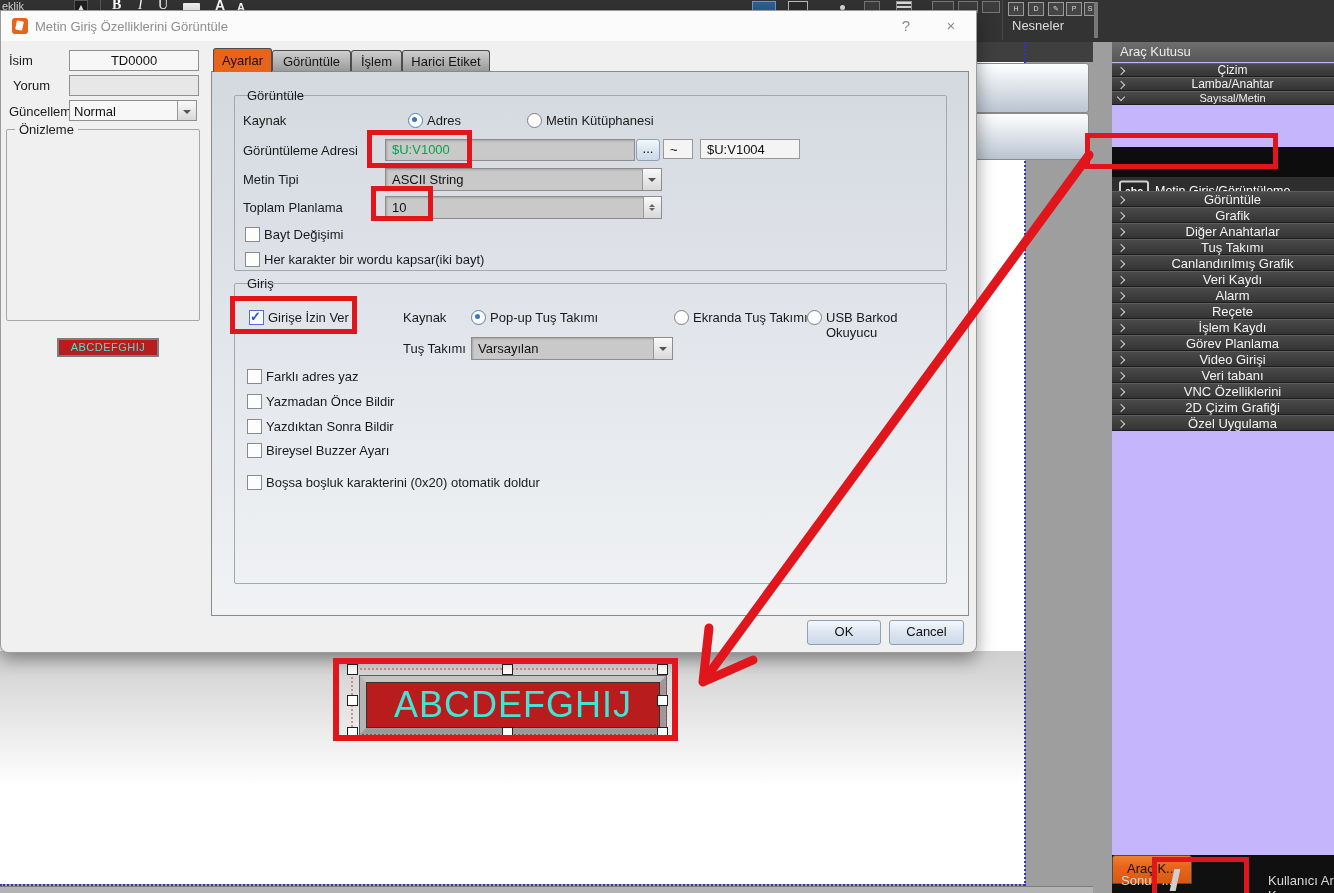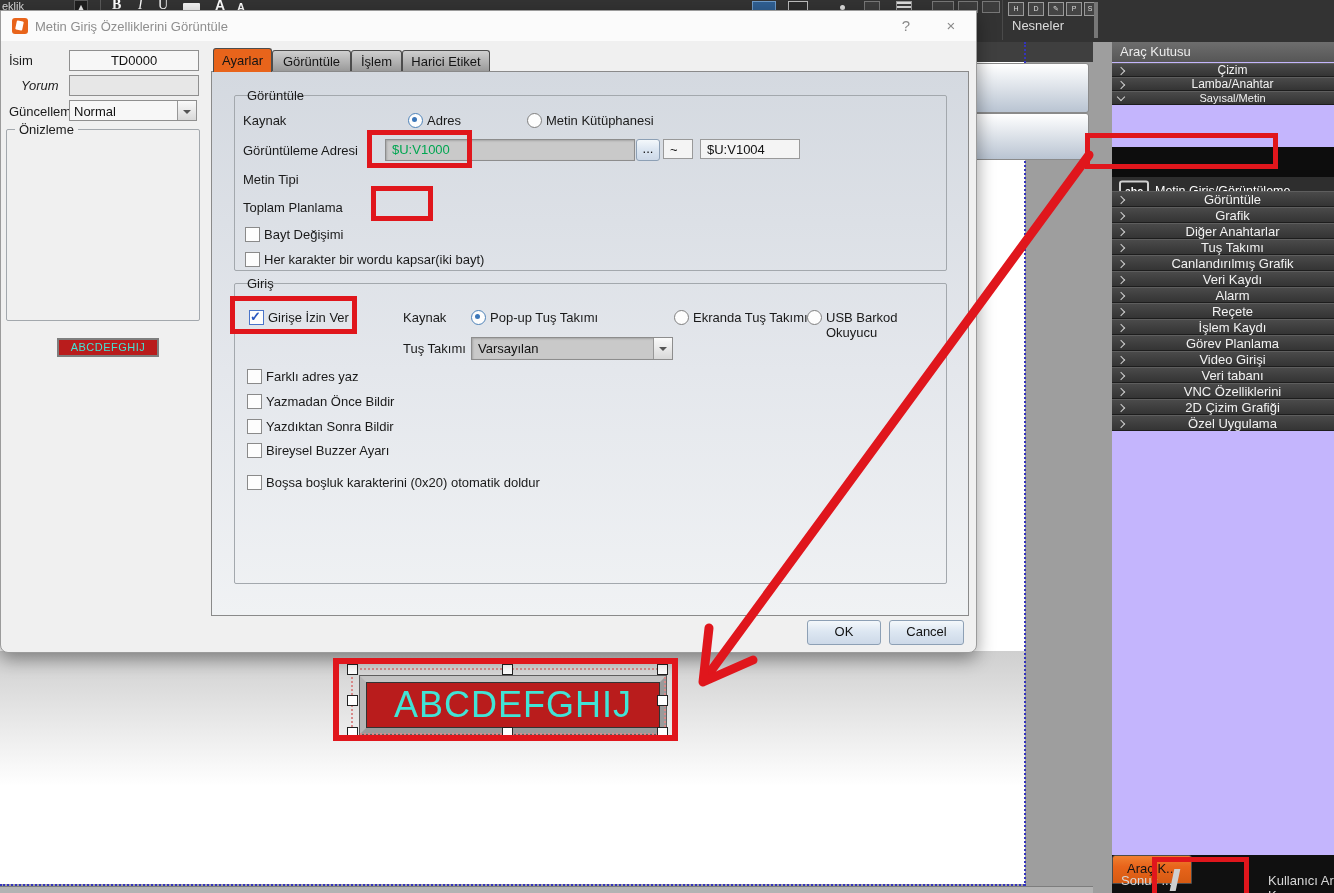--- a/index.html
+++ b/index.html
@@ -157,21 +157,21 @@
   <div id="dialog" class="abs">
     <div id="dlg-title">
       <span id="dlg-icon"></span>
       <span class="ttl">Metin Giriş Özelliklerini Görüntüle</span>
       <span class="dlg-x" style="left:895px;">?</span>
       <span class="dlg-x" style="left:940px;">×</span>
     </div>
 
     <label class="fl" style="left:8px;top:42px;">İsim</label>
     <div class="tbox" style="left:68px;top:39px;width:128px;height:19px;text-align:center;">TD0000</div>
-    <label class="fl" style="left:20px;top:67px;font-style:italic;">Yorum</label>
+    <label class="fl" style="left:12px;top:67px;">Yorum</label>
     <div class="tbox" style="left:68px;top:64px;width:128px;height:19px;background:#e7e7e7;"></div>
     <label class="fl" style="left:8px;top:93px;">Güncelleme</label>
     <div class="tbox" style="left:68px;top:89px;width:128px;height:21px;line-height:21px;padding-left:4px;box-sizing:border-box;">
       <span>Normal</span>
       <span class="dd-arrow"></span>
     </div>
 
     <div class="group glabel-bg-dlg" style="left:5px;top:118px;width:192px;height:190px;">
       <span class="glabel glabel-bg-dlg">Önizleme</span>
       <div id="preview-lcd" class="lcd">ABCDEFGHIJ</div>
@@ -195,22 +195,30 @@
 
         <label class="fl" style="left:8px;top:47px;">Görüntüleme Adresi</label>
         <div class="gfield" style="left:150px;top:43px;width:248px;height:20px;line-height:20px;">
           <span style="color:#00a651;padding-left:6px;">$U:V1000</span>
         </div>
         <div class="btn" style="left:401px;top:43px;width:22px;height:20px;line-height:18px;">...</div>
         <div class="wfield" style="left:428px;top:43px;width:30px;height:20px;line-height:20px;padding-left:6px;box-sizing:border-box;">~</div>
         <div class="wfield" style="left:465px;top:43px;width:100px;height:20px;line-height:20px;padding-left:6px;box-sizing:border-box;">$U:V1004</div>
 
         <label class="fl" style="left:8px;top:76px;">Metin Tipi</label>
+        <div class="gfield" style="left:150px;top:72px;width:275px;height:21px;line-height:21px;">
+          <span style="padding-left:6px;">ASCII String</span>
+          <span class="dd-arrow"></span>
+        </div>
 
         <label class="fl" style="left:8px;top:104px;">Toplam Planlama</label>
+        <div class="gfield" style="left:150px;top:100px;width:275px;height:21px;line-height:21px;">
+          <span style="padding-left:6px;">10</span>
+          <span class="spin"></span>
+        </div>
 
         <span class="cb" style="left:10px;top:131px;"></span>
         <label class="fl" style="left:29px;top:131px;">Bayt Değişimi</label>
         <span class="cb" style="left:10px;top:156px;"></span>
         <label class="fl" style="left:29px;top:156px;">Her karakter bir wordu kapsar(iki bayt)</label>
       </div>
 
       <div class="group" style="left:22px;top:211px;width:711px;height:299px;">
         <span class="glabel glabel-bg-panel">Giriş</span>
 

